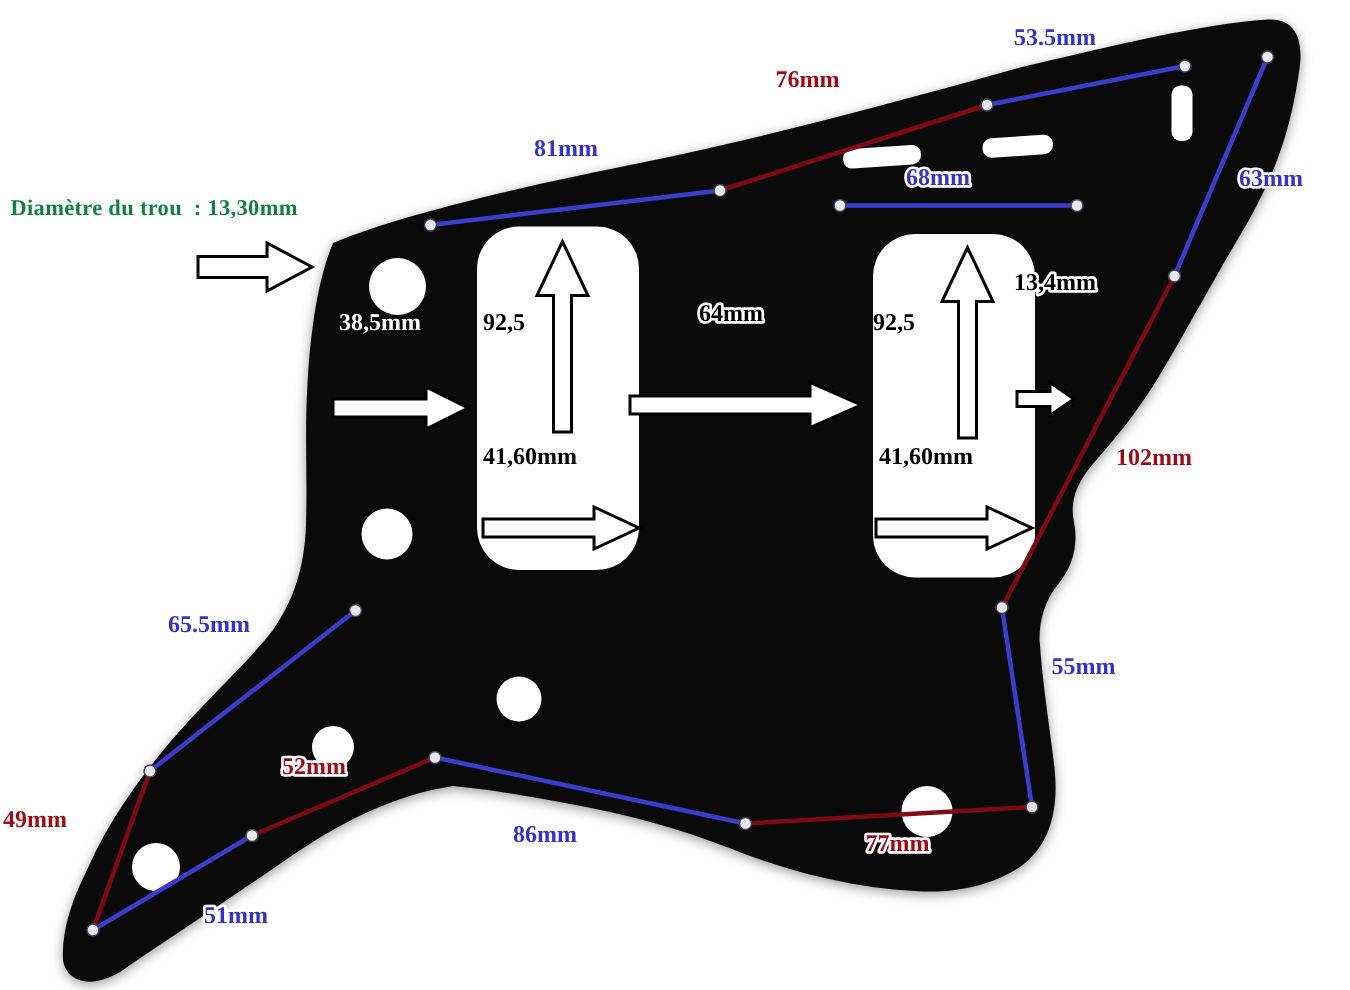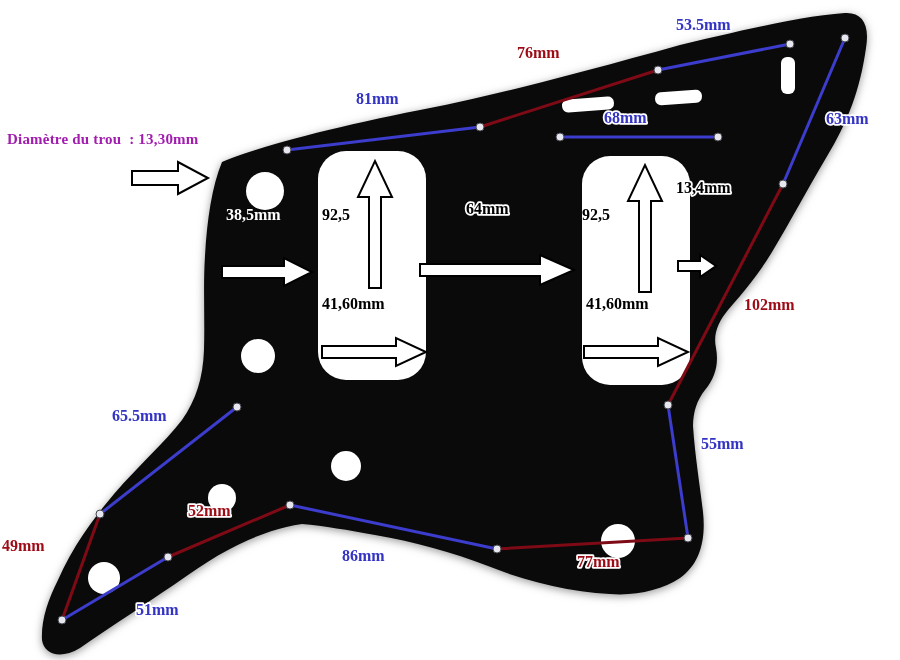--- a/index.html
+++ b/index.html
@@ -2,21 +2,21 @@
 <html><head>
 <meta charset="utf-8">
 <style>
   html,body{margin:0;padding:0;background:#fff;}
   .stage{
     position:relative;width:900px;height:660px;background:#ffffff;overflow:hidden;
     font-family:"Liberation Serif",serif;
   }
   .note{
     position:absolute;left:7px;top:131px;
-    font:bold 15px "Liberation Serif",serif;color:#a21caf;letter-spacing:.2px;white-space:pre;text-align:center;
+    font:bold 15px "Liberation Serif",serif;color:#15803d;letter-spacing:.2px;white-space:pre;text-align:center;
   }
   svg text{user-select:none;}
   .dim-label{
     font:bold 16px "Liberation Serif",serif;
     paint-order:stroke;stroke:#ffffff;stroke-width:3.5px;stroke-linejoin:round;
   }
   .annot{font:bold 16px "Liberation Serif",serif;}
   .annot.halo{paint-order:stroke;stroke:#ffffff;stroke-width:3.5px;stroke-linejoin:round;}
   #guard-path{filter:drop-shadow(0 2px 4px rgba(70,70,70,.55));}
 </style>

